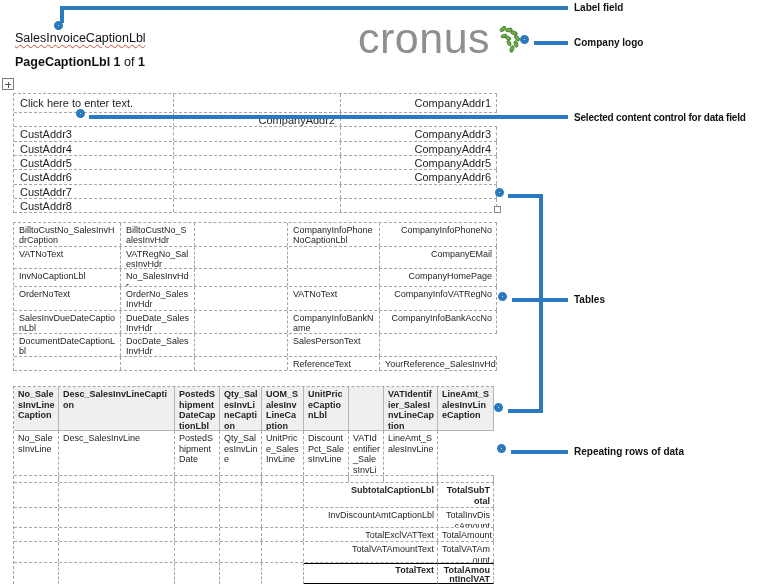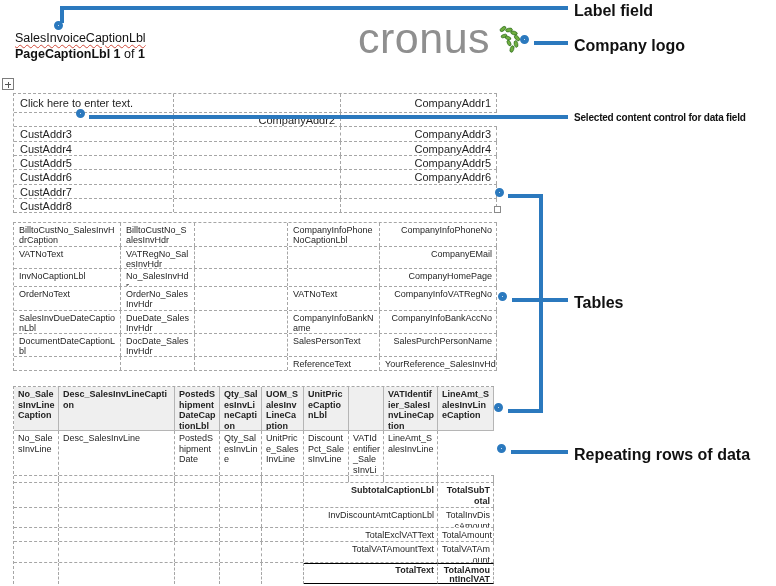--- a/index.html
+++ b/index.html
@@ -4,34 +4,34 @@
 <style>
   html,body{margin:0;padding:0;background:#fff;}
   *{box-sizing:border-box;}
   .canvas{position:relative;width:776px;height:586px;background:#fff;overflow:hidden;
           font-family:"Liberation Sans",sans-serif;color:#1f1f1f;}
 
   
   .title{position:absolute;left:15px;top:31px;font-size:12.5px;font-weight:normal;color:#111;
          text-decoration:underline;text-decoration-style:wavy;text-decoration-color:#d04a3a;
          text-decoration-thickness:1px;text-underline-offset:2px;}
-  .pagecap{position:absolute;left:15px;top:47px;font-size:12.5px;color:#111;}
+  .pagecap{position:absolute;left:15px;top:55px;font-size:12.5px;color:#111;}
   .pagecap b{font-weight:bold;}
 
   .logo{position:absolute;left:358px;top:14px;height:48px;}
   .logo-text{font-size:43px;font-weight:400;color:#8f8f8f;letter-spacing:0.5px;line-height:48px;}
   .leaf{position:absolute;left:496px;top:24px;width:28px;height:32px;}
 
   
   .hline,.vline{position:absolute;background:#2b79be;z-index:40;}
   .hline{height:4px;}
   .vline{width:4px;}
   .cir{position:absolute;width:9px;height:9px;border:4px solid #2b79be;border-radius:50%;
        background:#fff;z-index:41;}
-  .ann{position:absolute;left:574px;font-size:16px;font-weight:bold;color:#111;
+  .ann{position:absolute;left:574px;font-size:10px;font-weight:bold;color:#111;
        white-space:nowrap;z-index:42;}
   .ann.long{font-size:10px;letter-spacing:-0.2px;}
 
   
   .tbl{position:absolute;border-left:1px dashed #a6a6a6;border-top:1px dashed #a6a6a6;}
   .row{display:grid;border-bottom:1px dashed #a6a6a6;}
   .cell{border-right:1px dashed #a6a6a6;overflow:hidden;padding:1px 4px 0 6px;}
   .r{text-align:right;padding-right:5px;}
   .nw{white-space:nowrap;}
 
@@ -177,21 +177,20 @@
       <div class="cell">DueDate_SalesInvHdr</div>
       <div class="cell"></div>
       <div class="cell">CompanyInfoBankName</div>
       <div class="cell r nw">CompanyInfoBankAccNo</div>
     </div>
     <div class="row" style="height:23px;">
       <div class="cell">DocumentDateCaptionLbl</div>
       <div class="cell">DocDate_SalesInvHdr</div>
       <div class="cell"></div>
       <div class="cell">SalesPersonText</div>
-      <div class="cell r nw">SalesPurchPersonName</div>
     </div>
     <div class="row" style="height:14px;">
       <div class="cell"></div>
       <div class="cell"></div>
       <div class="cell"></div>
       <div class="cell nw">ReferenceText</div>
       <div class="cell r nw">YourReference_SalesInvHdr</div>
     </div>
   </div>
 

